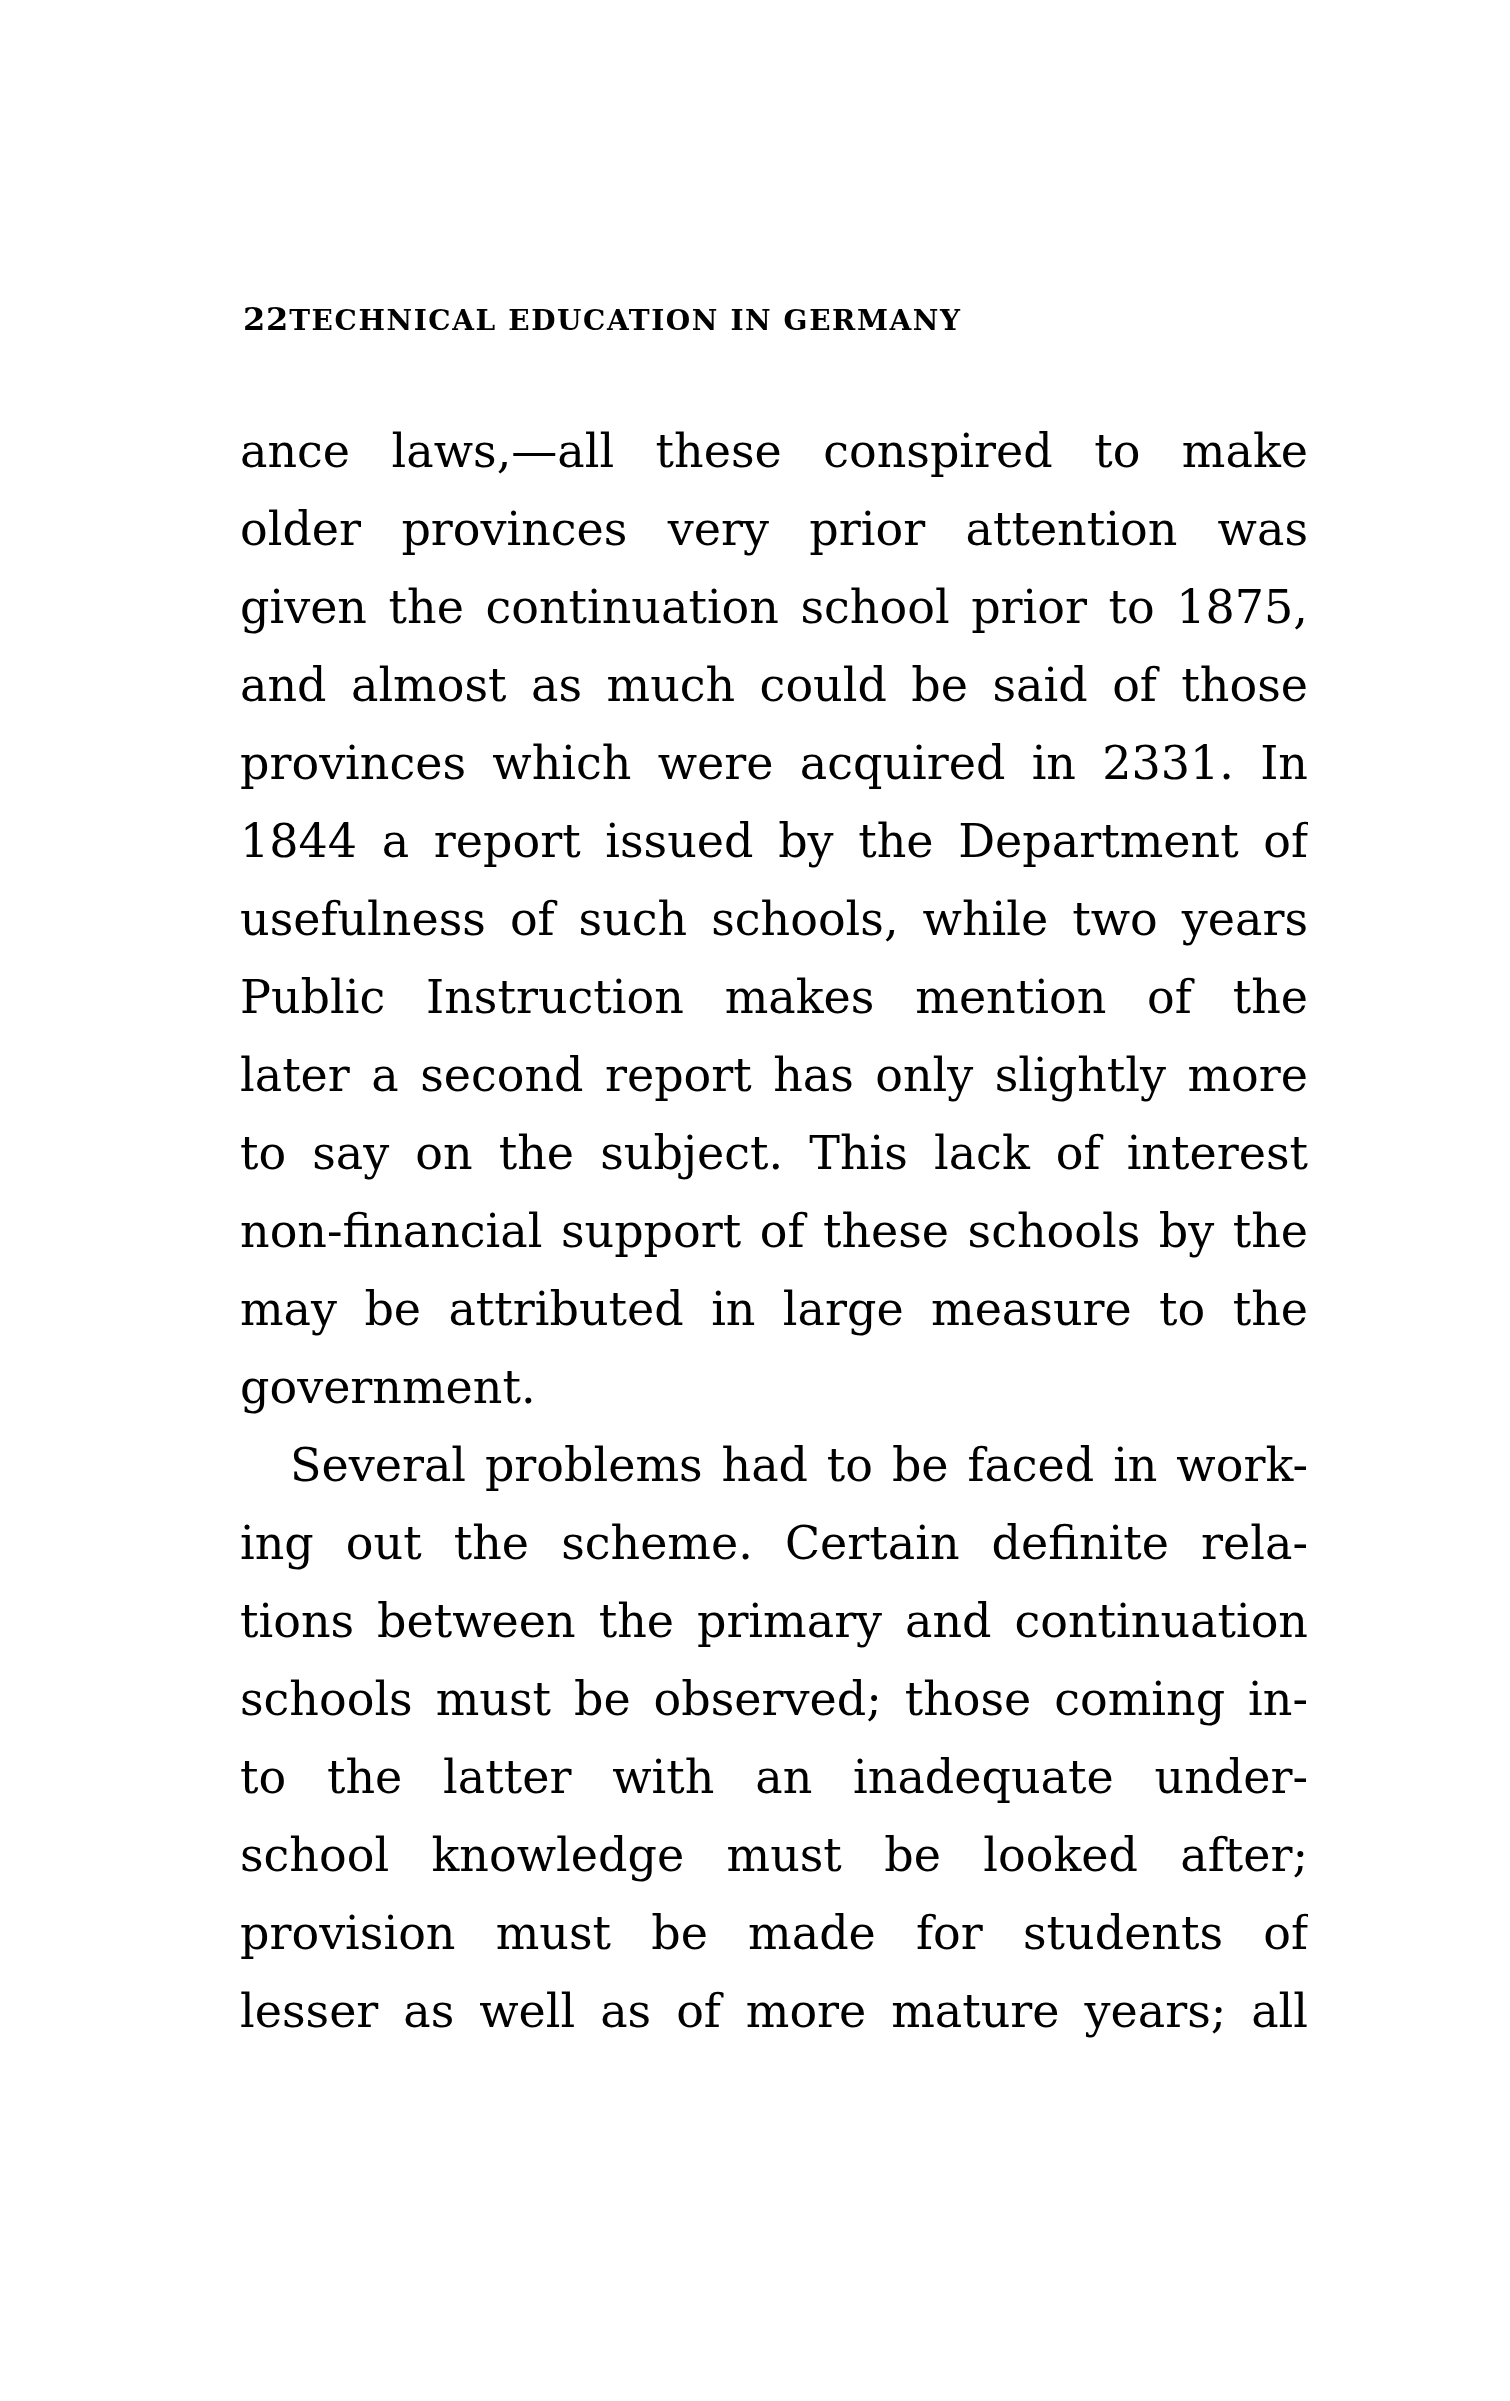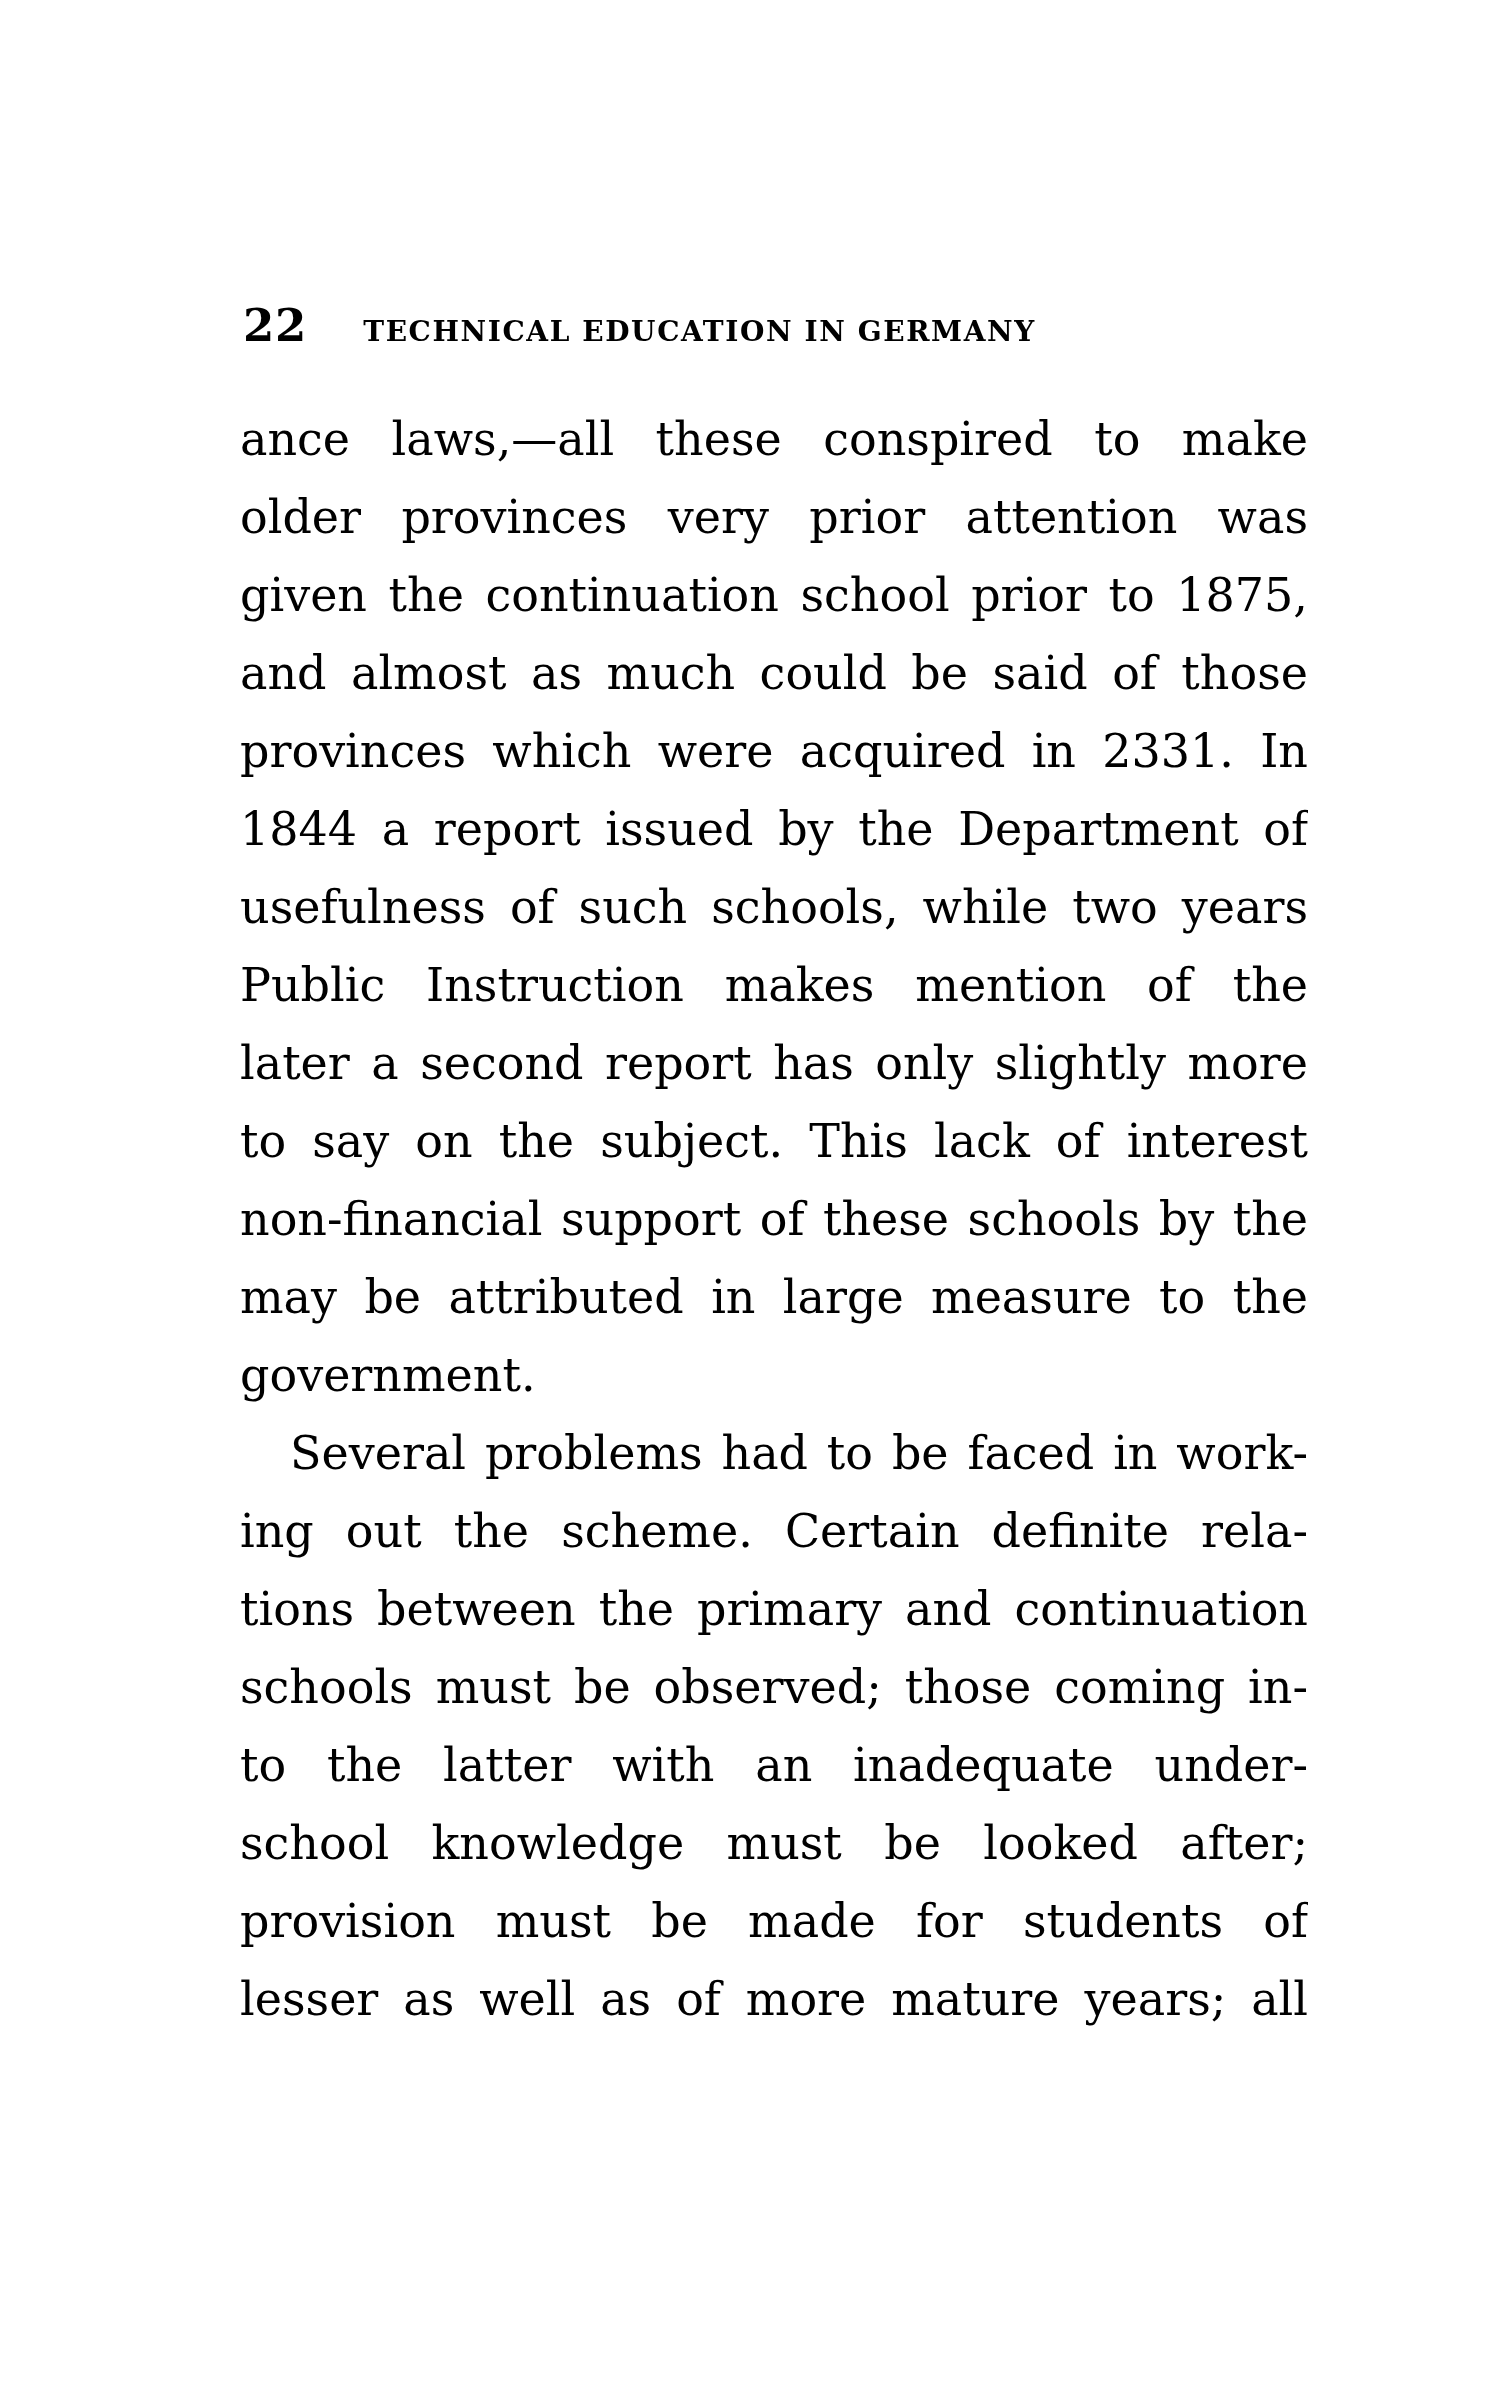--- a/index.html
+++ b/index.html
@@ -23,33 +23,32 @@
   .header {
     position: absolute;
     top: 303px;
     left: 243px;
     display: flex;
     align-items: baseline;
     font-weight: bold;
     white-space: nowrap;
   }
   .page-num {
-    font-size: 45px;
+    font-size: 32px;
     line-height: 1;
-    margin-right: 56px;
     letter-spacing: 0.8px;
   }
   .running-title {
     font-size: 28px;
     line-height: 1.16;
     letter-spacing: 1.6px;
   }
   .body-text {
     position: absolute;
-    top: 400px;
+    top: 412px;
     left: 240px;
     width: 1068px;
     font-size: 46px;
     line-height: 78px;
   }
   .line {
     height: 78px;
     text-align: justify;
     text-align-last: justify;
     white-space: normal;

